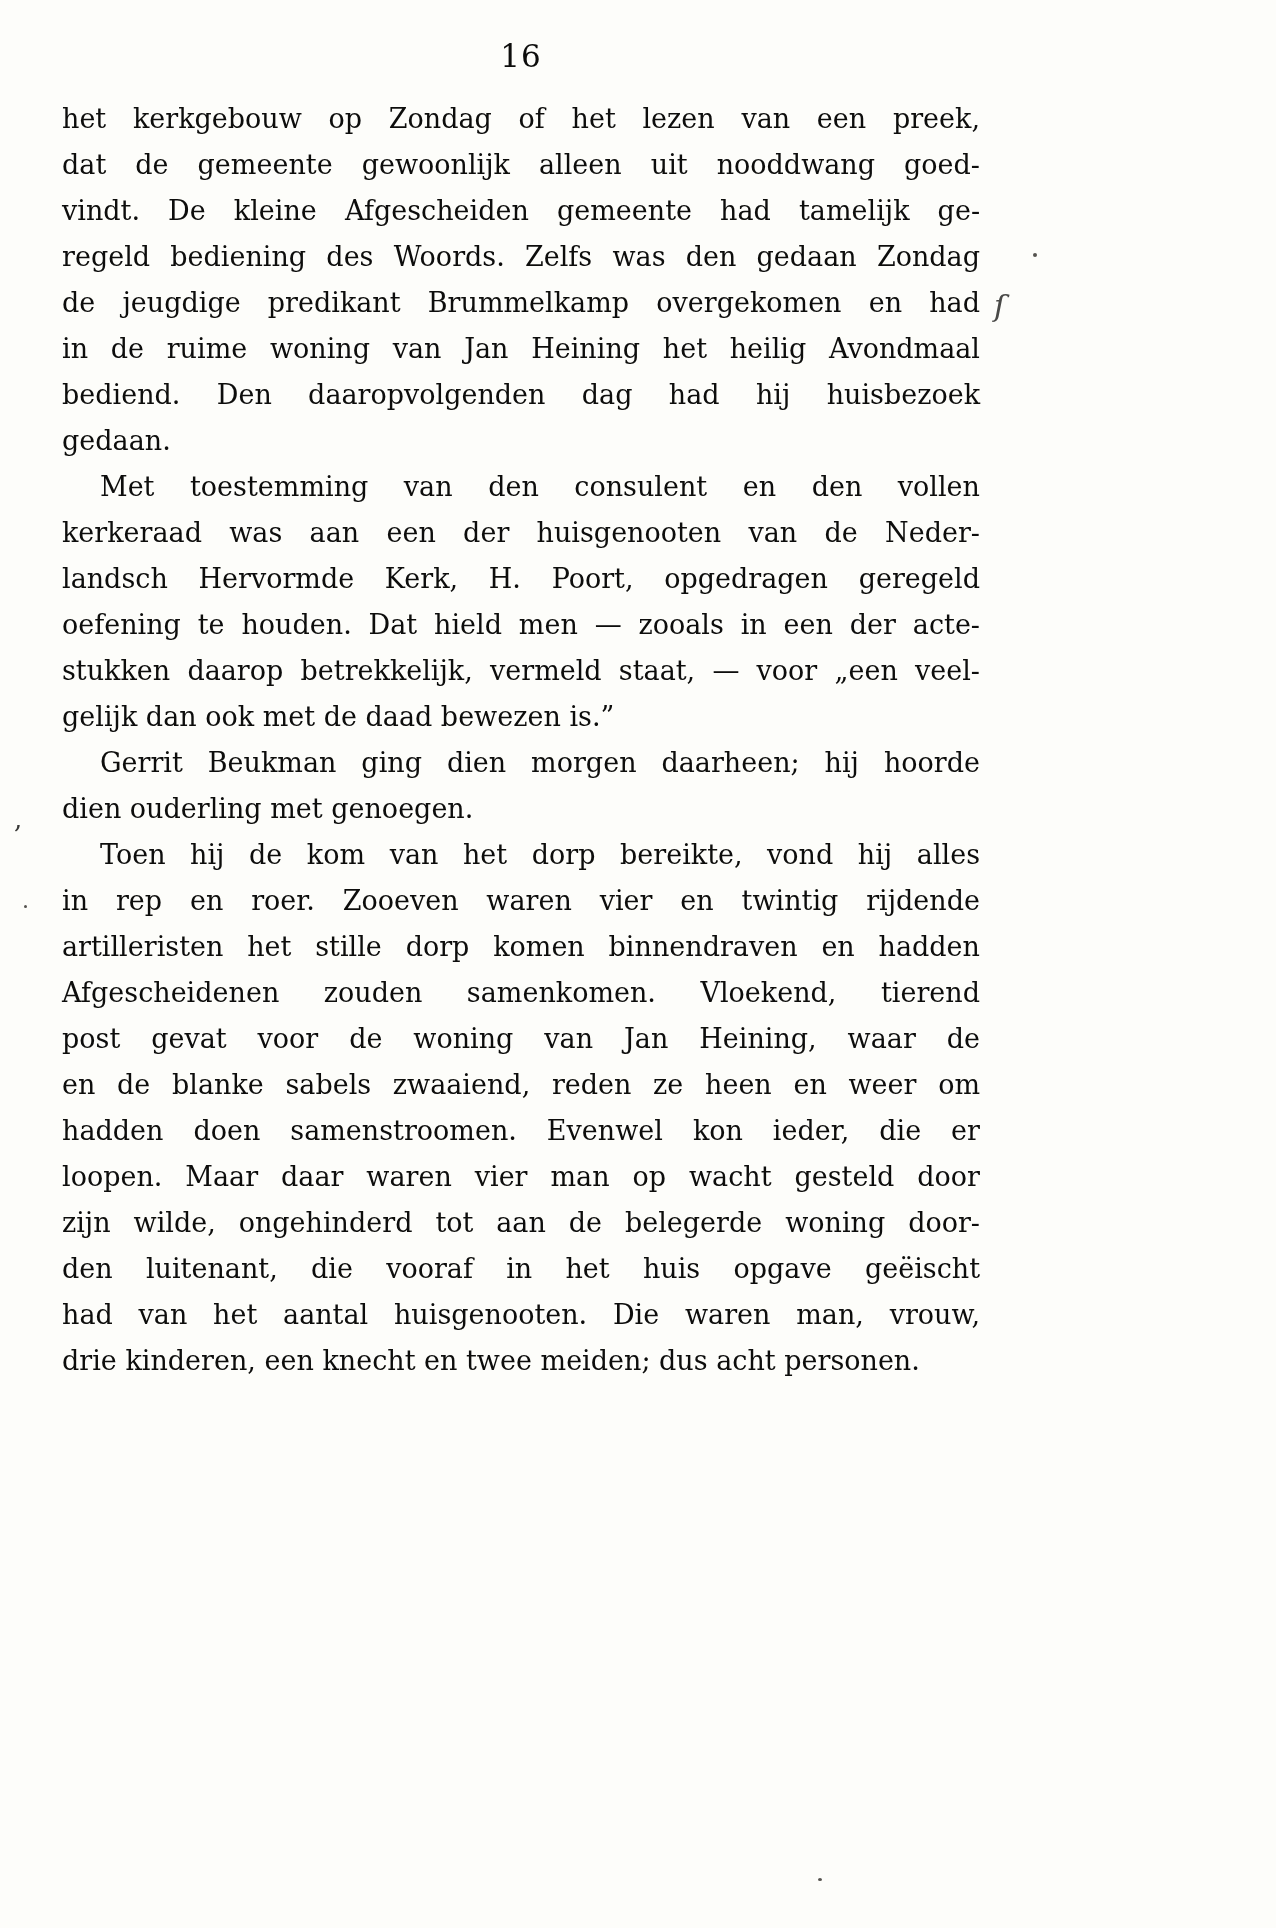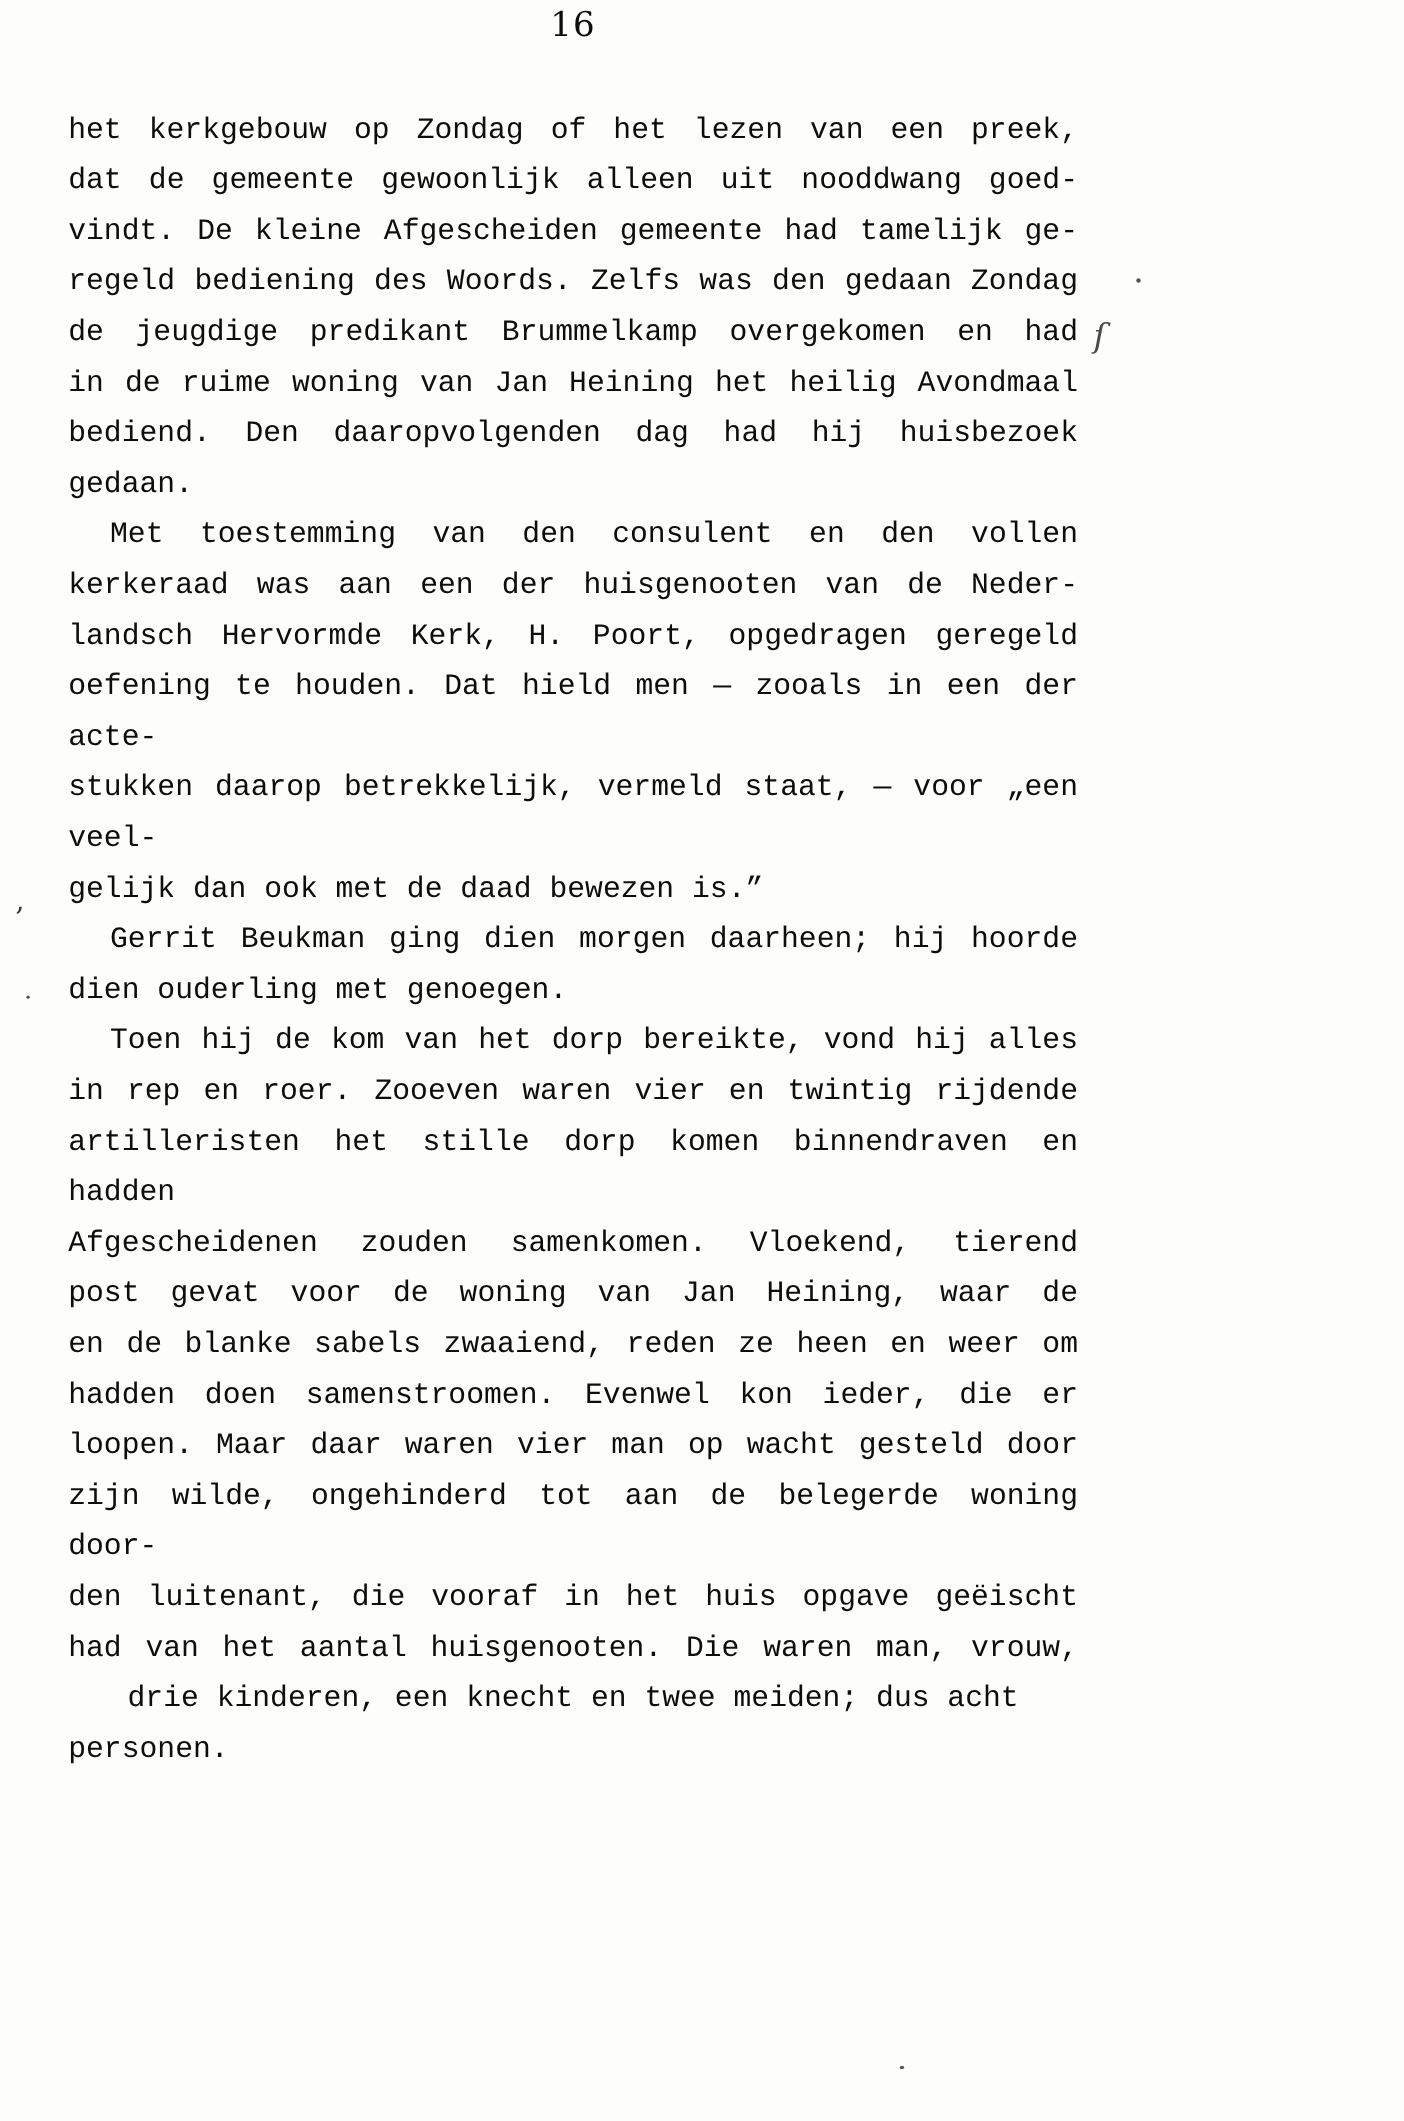--- a/index.html
+++ b/index.html
@@ -17,41 +17,40 @@
     overflow: hidden;
   }
 
   .page {
     position: absolute;
     inset: 0;
   }
 
   .page-number {
     position: absolute;
-    top: 5px;
+    top: 38px;
     left: 62px;
     width: 918px;
     text-align: center;
     font-size: 31px;
     letter-spacing: 1px;
   }
 
   .text-block {
     position: absolute;
     top: 96px;
     left: 62px;
     width: 918px;
     font-size: 27px;
     line-height: 46px;
   }
 
   .line {
     text-align: justify;
     text-align-last: justify;
-    font-family: Liberation Mono, monospace;
   }
 
   .line.last {
     text-align: center;
     text-align-last: left;
   }
 
   .line.indent {
     text-indent: 38px;
   }

